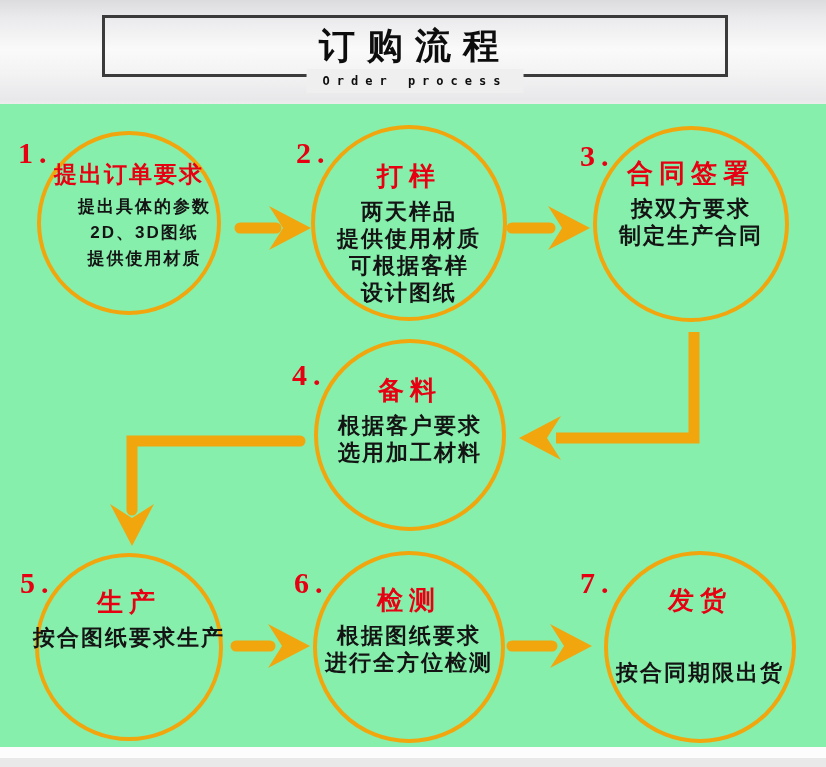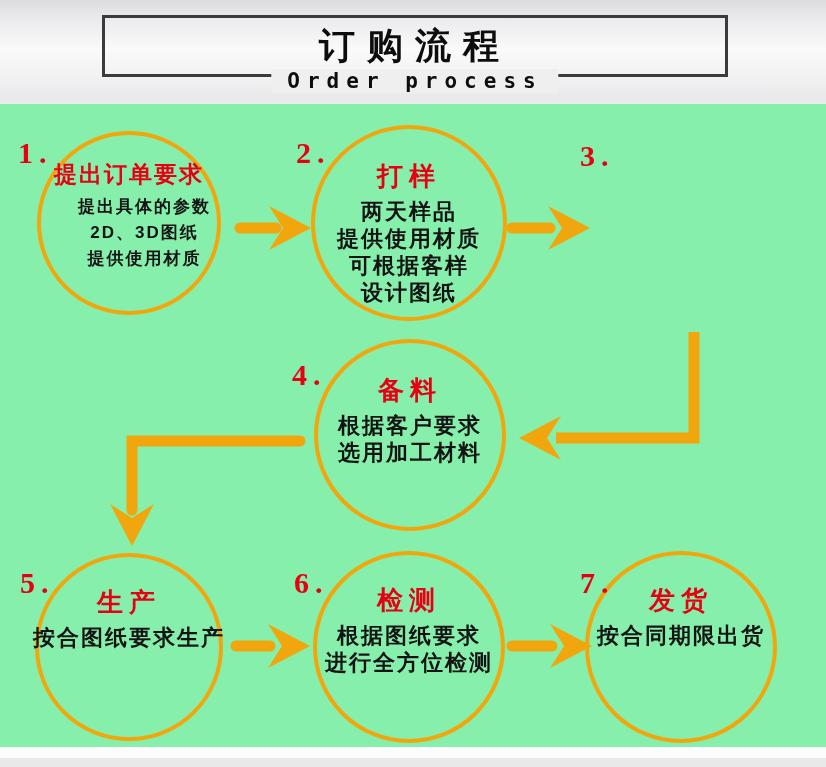--- a/index.html
+++ b/index.html
@@ -26,21 +26,21 @@
     position:absolute;left:102px;top:15px;width:626px;height:62px;
     border:3px solid #3b3b3b;box-sizing:border-box;text-align:center;z-index:2;
   }
   .title-cn{
     margin-top:6px;line-height:42px;font-size:36px;font-weight:700;letter-spacing:12px;
     color:#0d0d0d;font-family:"DejaVu Serif",serif;white-space:nowrap;
   }
   .title-en{
     position:absolute;left:50%;transform:translateX(-50%);top:51px;
     background:#efeff0;padding:0 16px;white-space:nowrap;
-    font-family:"DejaVu Sans Mono",monospace;font-weight:700;font-size:21px;
+    font-family:"DejaVu Sans Mono",monospace;font-weight:700;font-size:12px;
     letter-spacing:7px;color:#0d0d0d;line-height:24px;
   }
 
   .arrows{position:absolute;left:0;top:0;z-index:1;}
   .abar{stroke:var(--orange);stroke-width:11;fill:none;}
   .round{stroke-linecap:round;}
   .ahead{fill:var(--orange);}
 
   .circle{
     position:absolute;border:4px solid var(--orange);border-radius:50%;
@@ -60,21 +60,21 @@
   .c1 .cline{line-height:26px;font-size:17px;margin-left:31px;}
   .c2{left:311px;top:125px;width:196px;height:196px;padding-top:30px;}
   .c3{left:593px;top:126px;width:196px;height:196px;padding-top:26px;}
   .c3 .cline:first-of-type{margin-top:26px;}
   .c4{left:314px;top:339px;width:192px;height:192px;padding-top:30px;}
   .c4 .cline:first-of-type{margin-top:16px;}
   .c5{left:35px;top:553px;width:188px;height:188px;padding-top:28px;}
   .c5 .cline:first-of-type{margin-top:22px;}
   .c6{left:313px;top:551px;width:192px;height:192px;padding-top:28px;}
   .c6 .cline:first-of-type{margin-top:20px;}
-  .c7{left:585px;top:551px;width:192px;height:192px;padding-top:28px;}
+  .c7{left:604px;top:551px;width:192px;height:192px;padding-top:28px;gap:37px;}
   .c7 .cline:first-of-type{margin-top:26px;}
 
   .num{
     position:absolute;z-index:3;color:var(--red);
     font-family:"Liberation Serif",serif;font-weight:700;font-size:30px;
     letter-spacing:6px;white-space:nowrap;
   }
   .n1{left:18px;top:136px;}  .n2{left:296px;top:136px;} .n3{left:580px;top:139px;}
   .n4{left:292px;top:358px;} .n5{left:20px;top:566px;}  .n6{left:294px;top:566px;}
   .n7{left:580px;top:566px;}
@@ -135,20 +135,25 @@
   </div>
 
   <div class="circle c2">
     <div class="ctitle">打样</div>
     <div class="cline">两天样品</div>
     <div class="cline">提供使用材质</div>
     <div class="cline">可根据客样</div>
     <div class="cline">设计图纸</div>
   </div>
 
+  <div class="circle c3">
+    <div class="ctitle">合同签署</div>
+    <div class="cline">按双方要求</div>
+    <div class="cline">制定生产合同</div>
+  </div>
 
   <div class="circle c4">
     <div class="ctitle">备料</div>
     <div class="cline">根据客户要求</div>
     <div class="cline">选用加工材料</div>
   </div>
 
   <div class="circle c5">
     <div class="ctitle">生产</div>
     <div class="cline">按合图纸要求生产</div>

